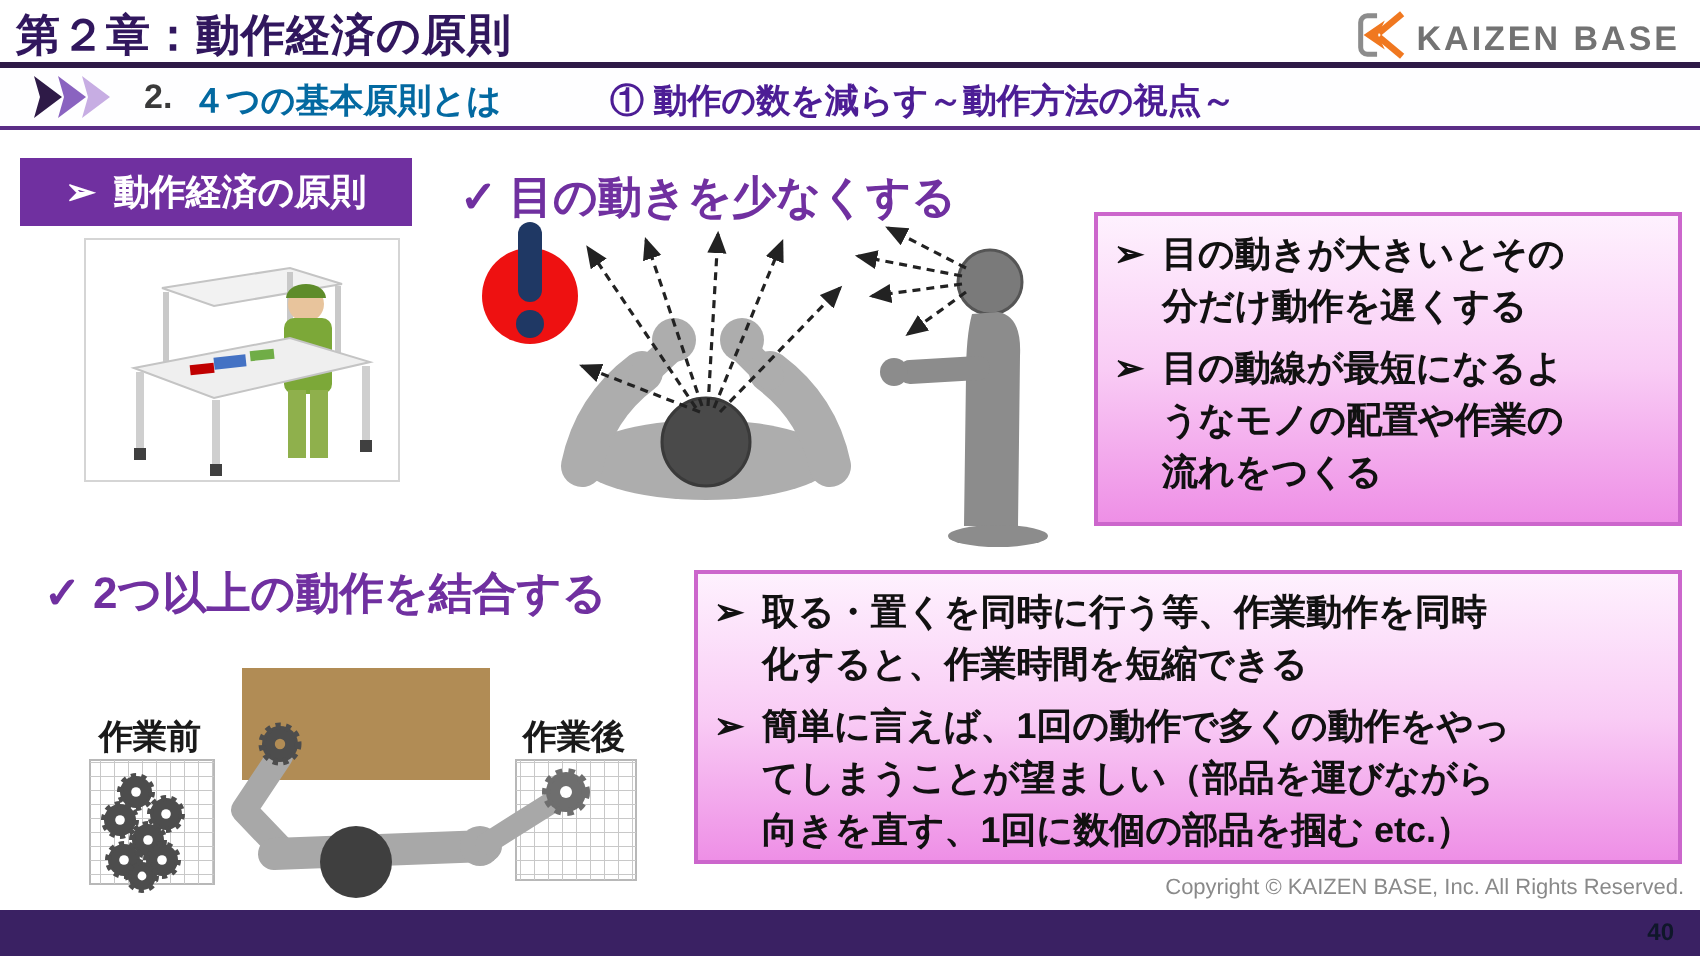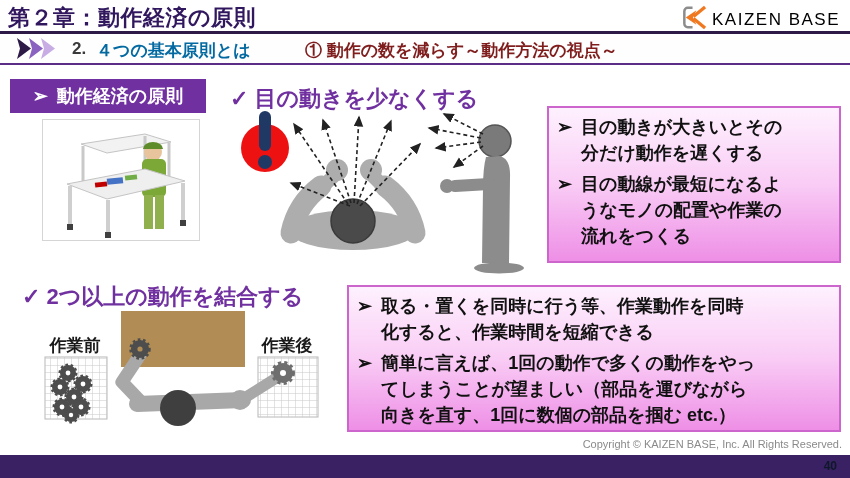--- a/index.html
+++ b/index.html
@@ -7,47 +7,47 @@
     position:relative; width:850px; height:478px; margin:0 auto;
     background:#ffffff; overflow:hidden;
     font-family:"Liberation Sans", sans-serif;
   }
   
   .page-title {
     position:absolute; left:8px; top:3px;
     font-size:22px; font-weight:bold; color:#31175E; letter-spacing:0.5px;
   }
   .logo { position:absolute; right:10px; top:4px; display:flex; align-items:center; gap:5px; }
-  .logo-text { font-size:17px; font-weight:normal; color:#000000; letter-spacing:1.5px; }
+  .logo-text { font-size:17px; font-weight:bold; color:#737373; letter-spacing:1.5px; }
   .header-line { position:absolute; left:0; top:31px; width:850px; height:3px; background:#2E1A47; }
   
   .subheader { position:absolute; left:0; top:34px; width:850px; height:29px; background:#FEFEFF; }
   .chevrons { position:absolute; left:17px; top:4px; }
   .sub-number { position:absolute; left:72px; top:5px; font-size:17px; font-weight:bold; color:#3A3A3A; }
   .sub-title  { position:absolute; left:96px; top:5px; font-size:17px; font-weight:bold; color:#0369a1; }
-  .sub-topic  { position:absolute; left:305px; top:5px; font-size:17px; font-weight:bold; color:#7f1d1d; }
+  .sub-topic  { position:absolute; left:305px; top:5px; font-size:17px; font-weight:bold; color:#4c1d95; }
   .subheader-line { position:absolute; left:0; top:63px; width:850px; height:2px; background:#5B2D86; }
   
   .viewpoint-box {
     position:absolute; left:10px; top:79px; width:196px; height:34px;
     background:#7030A0; color:#ffffff; display:flex; align-items:center; justify-content:center;
     gap:9px; font-size:18px; font-weight:bold;
   }
   
   .worker-frame {
     position:absolute; left:42px; top:119px; width:158px; height:122px;
     border:1px solid #D5D5D5; background:#ffffff; box-sizing:border-box; padding:2px;
   }
   
   .section-heading { position:absolute; font-size:22px; font-weight:bold; color:#7030A0; }
   .heading-eye { left:230px; top:84px; }
   .heading-combine { left:22px; top:282px; }
   
   .eye-illustration { position:absolute; left:233px; top:108px; width:307px; height:172px; }
-  .combine-illustration { position:absolute; left:15px; top:309px; width:332px; height:135px; }
+  .combine-illustration { position:absolute; left:15px; top:332px; width:332px; height:135px; }
   
   .pink-box {
     position:absolute; box-sizing:border-box;
     border:2px solid #CC66CC;
     background:linear-gradient(180deg, #FEF1FE 0%, #F9CCF5 50%, #EE8FE6 100%);
     padding:6px 8px 4px 8px; display:flex; flex-direction:column; gap:4px;
   }
   .pink-box-eye { left:547px; top:106px; width:294px; height:157px; }
   .pink-box-combine { left:347px; top:285px; width:494px; height:147px; }
   .bullet { display:flex; font-weight:bold; color:#111111; font-size:18px; line-height:1.46; }

